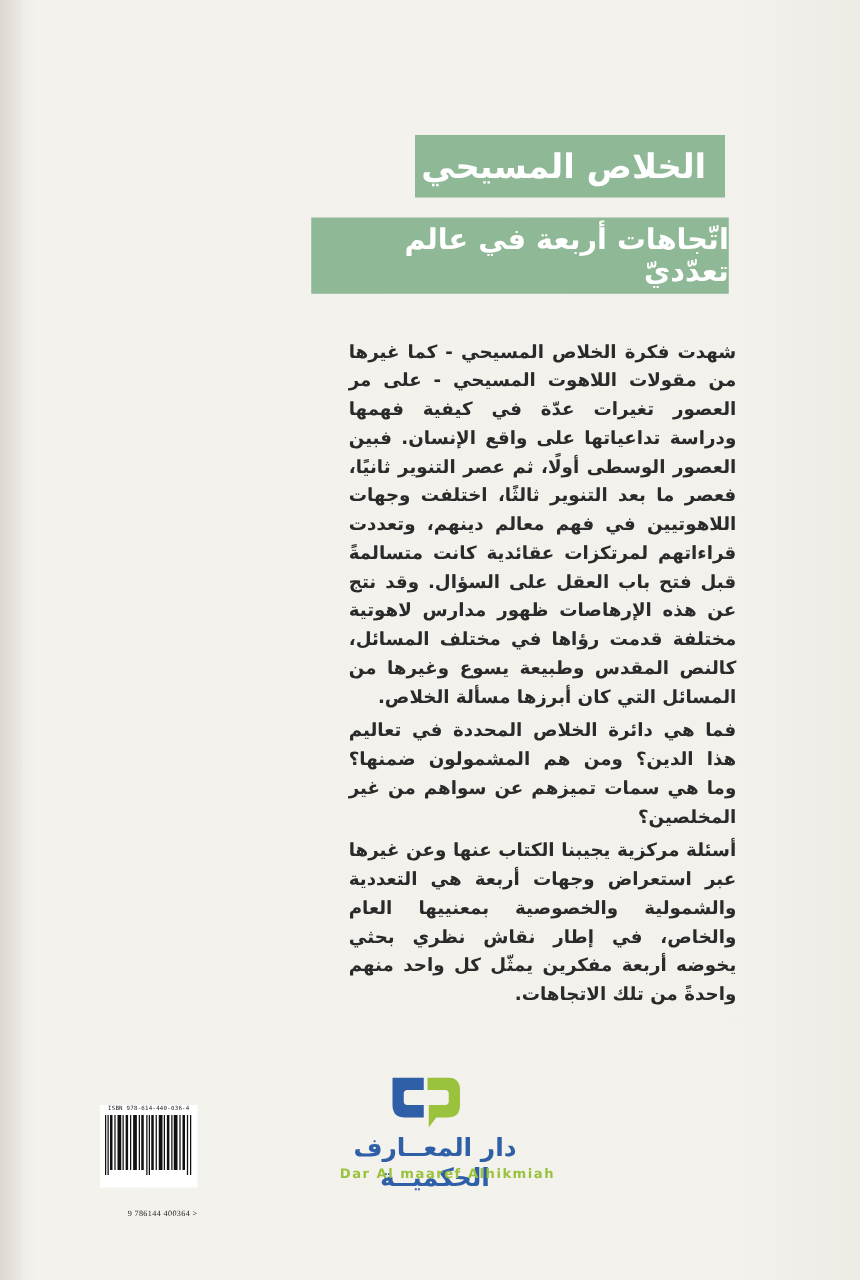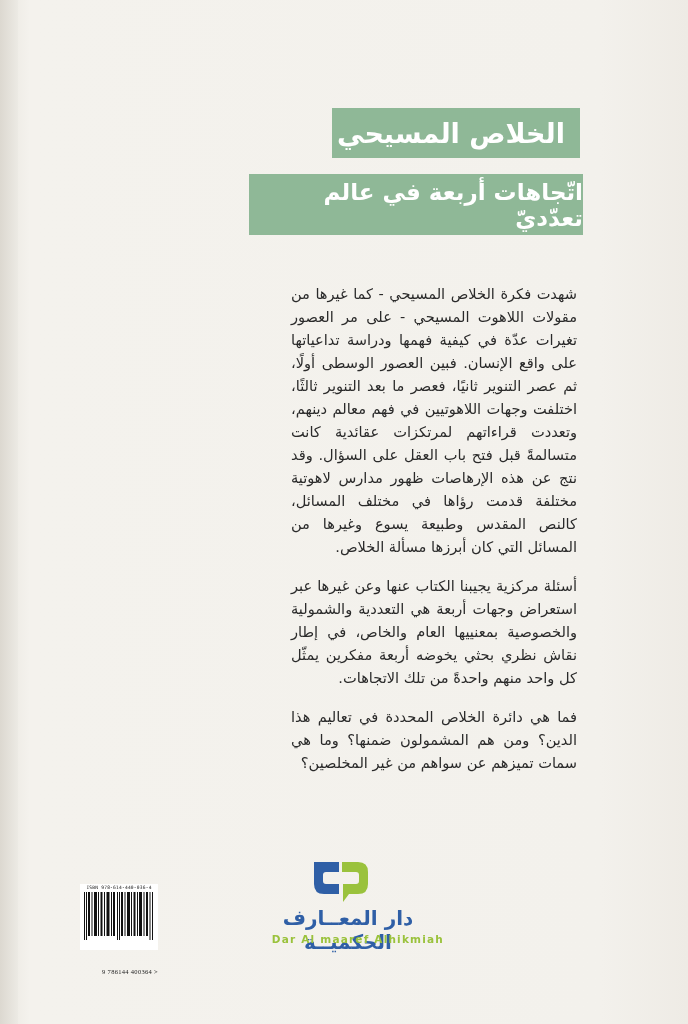--- a/index.html
+++ b/index.html
@@ -41,21 +41,21 @@
   .blurb {
     position: absolute; left: 275px; top: 266px; width: 318px;
     direction: rtl;
     text-align: justify;
     text-align-last: right;
     color: #2a2a2a;
     font-family: "DejaVu Sans", sans-serif;
     font-size: 14.6px;
     line-height: 23px;
   }
-  .blurb p { margin: 16px; }
+  .blurb p { margin: 4px; font-weight: bold; }
   .logo {
     position: absolute; left: 312px; top: 862px; width: 58px; height: 42px;
   }
   .publisher-ar {
     position: absolute; left: 252px; top: 906px; width: 192px;
     direction: rtl; text-align: center;
     color: #2f5fa6; font-weight: bold;
     font-family: "DejaVu Sans", sans-serif;
     font-size: 20px; line-height: 24px;
   }
@@ -93,22 +93,22 @@
   <div class="title-box">
     <span>الخلاص المسيحي</span>
   </div>
 
   <div class="subtitle-box">
     <span>اتّجاهات أربعة في عالم تعدّديّ</span>
   </div>
 
   <div class="blurb">
     <p>شهدت فكرة الخلاص المسيحي - كما غيرها من مقولات اللاهوت المسيحي - على مر العصور تغيرات عدّة في كيفية فهمها ودراسة تداعياتها على واقع الإنسان. فبين العصور الوسطى أولًا، ثم عصر التنوير ثانيًا، فعصر ما بعد التنوير ثالثًا، اختلفت وجهات اللاهوتيين في فهم معالم دينهم، وتعددت قراءاتهم لمرتكزات عقائدية كانت متسالمةً قبل فتح باب العقل على السؤال. وقد نتج عن هذه الإرهاصات ظهور مدارس لاهوتية مختلفة قدمت رؤاها في مختلف المسائل، كالنص المقدس وطبيعة يسوع وغيرها من المسائل التي كان أبرزها مسألة الخلاص.</p>
+    <p>فما هي دائرة الخلاص المحددة في تعاليم هذا الدين؟ ومن هم المشمولون ضمنها؟ وما هي سمات تميزهم عن سواهم من غير المخلصين؟</p>
     <p>أسئلة مركزية يجيبنا الكتاب عنها وعن غيرها عبر استعراض وجهات أربعة هي التعددية والشمولية والخصوصية بمعنييها العام والخاص، في إطار نقاش نظري بحثي يخوضه أربعة مفكرين يمثّل كل واحد منهم واحدةً من تلك الاتجاهات.</p>
-    <p>فما هي دائرة الخلاص المحددة في تعاليم هذا الدين؟ ومن هم المشمولون ضمنها؟ وما هي سمات تميزهم عن سواهم من غير المخلصين؟</p>
   </div>
 
   <svg class="logo" viewBox="0 0 58 42">
     <path d="M2 0 H27 V10 H14 Q11 10 11 13 V19 Q11 22 14 22 H27 V32 H12 Q2 32 2 22 Z" fill="#2f5fa6"></path>
     <path d="M30 0 H46 Q56 0 56 10 V22 Q56 32 46 32 H37 L31 40 V22 H44 Q47 22 47 19 V13 Q47 10 44 10 H30 Z" fill="#9ac23c"></path>
   </svg>
 
   <div class="publisher-ar">دار المعــارف الحكميــة</div>
   <div class="publisher-en">Dar Al maaref Alhikmiah</div>
 

